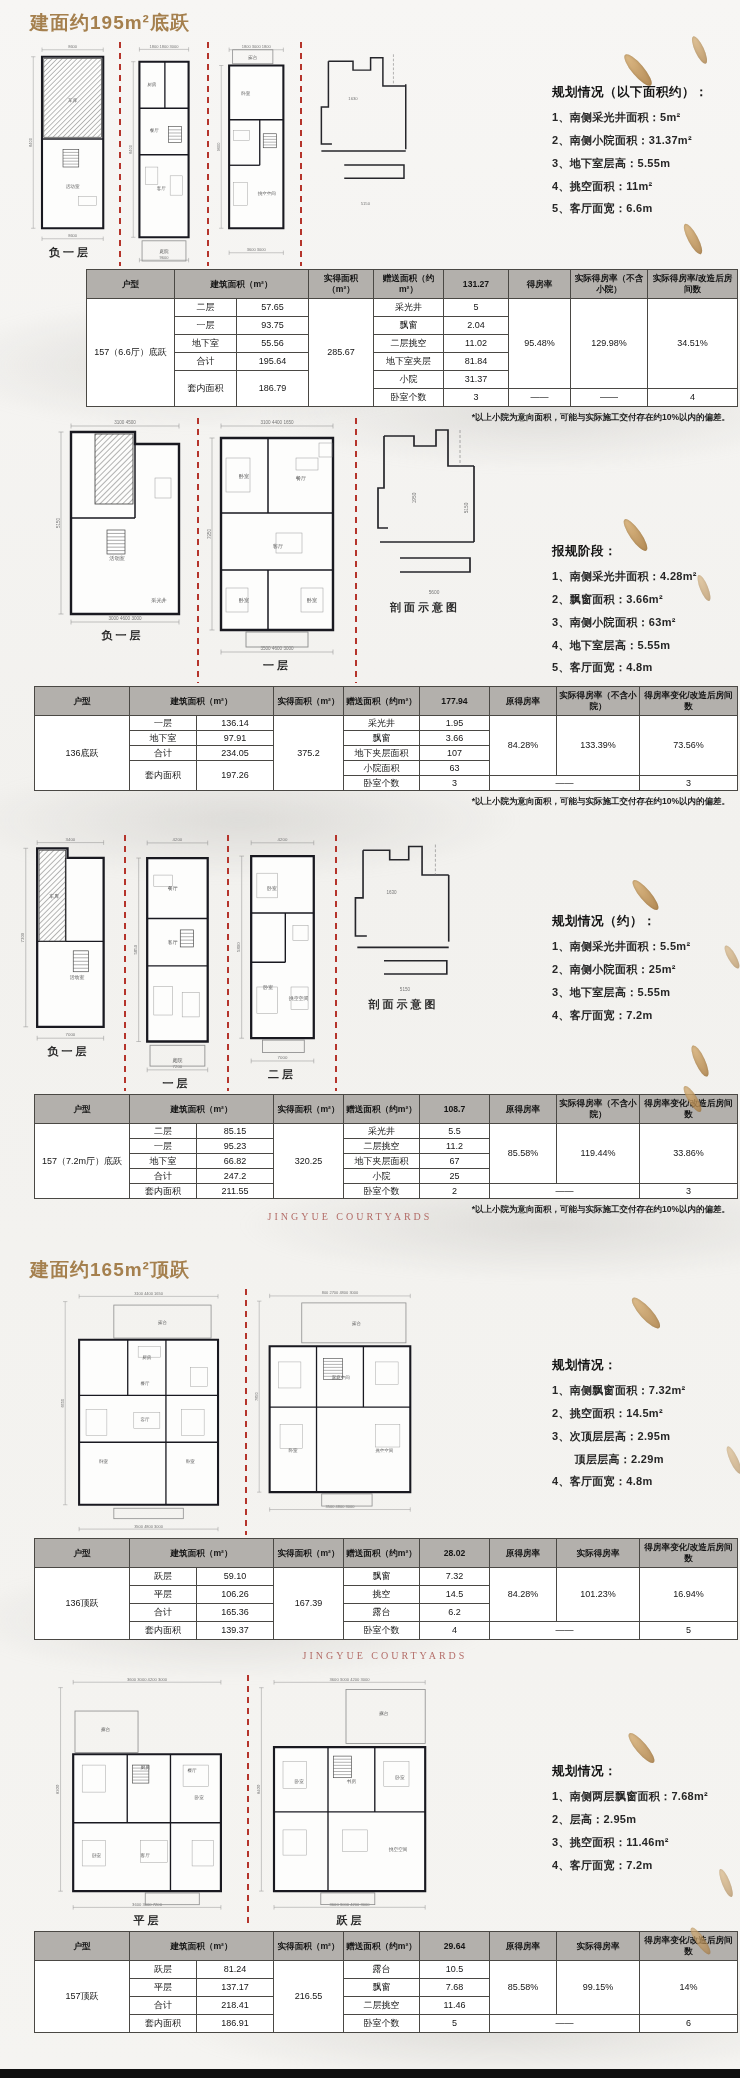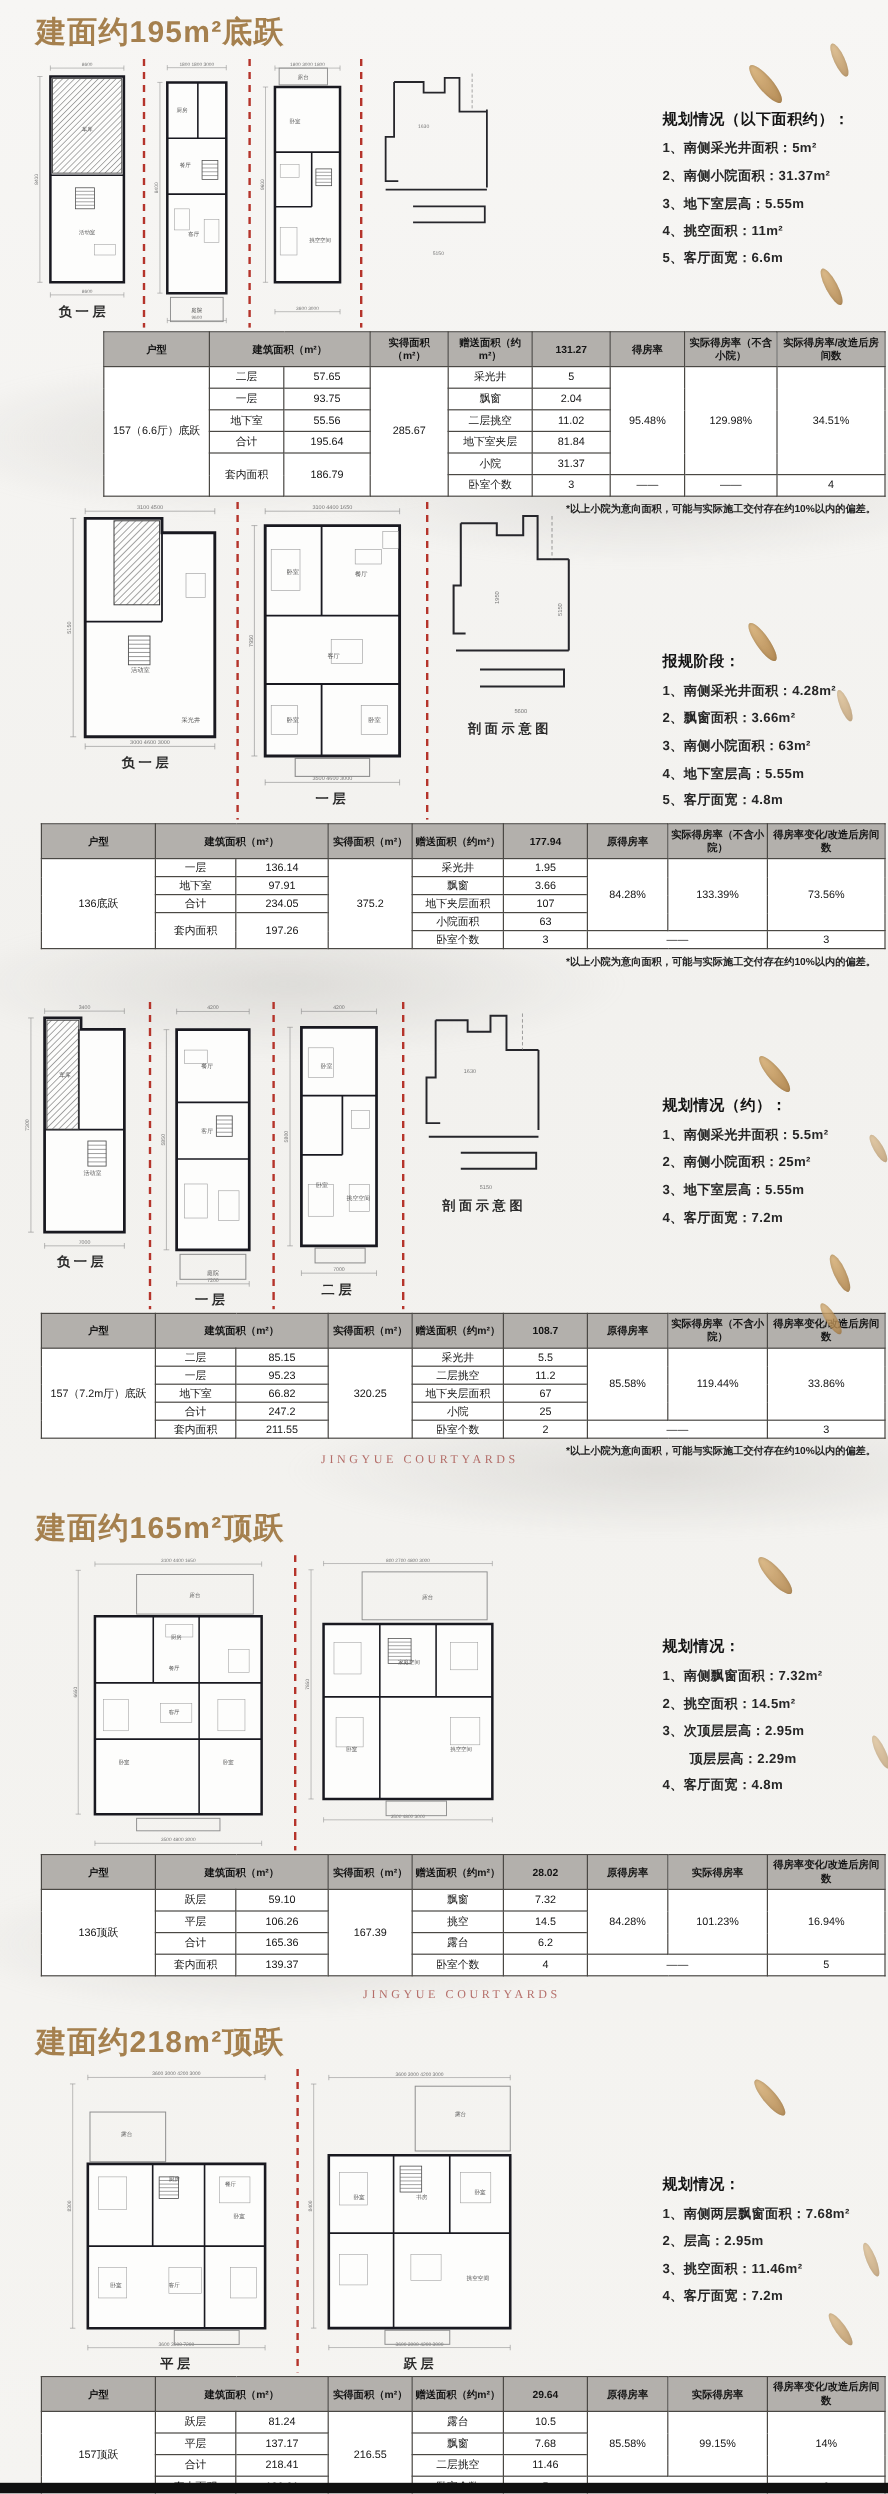--- a/index.html
+++ b/index.html
@@ -7,21 +7,21 @@
        font-family:"Liberation Sans","DejaVu Sans",sans-serif;
        background:linear-gradient(180deg,#f7f6f4 0%,#f2f1ee 40%,#f5f4f1 100%);}
   .page{position:absolute;inset:0;}
   .mist{position:absolute;pointer-events:none;
         background:radial-gradient(ellipse closest-side,rgba(188,186,182,.38),rgba(188,186,182,0));
         filter:blur(5px);}
   .leaf{position:absolute;border-radius:50%;
         background:linear-gradient(160deg,#d9b279 10%,#b2854a 90%);
         box-shadow:inset 0 0 3px rgba(110,78,35,.55);}
   .sec{position:absolute;left:0;width:740px;}
-  .title{margin:0 0 6px 30px;padding-top:10px;font-size:25px;font-weight:bold;
+  .title{margin:0 0 6px 30px;padding-top:10px;font-size:19px;font-weight:bold;
          color:#a5804e;letter-spacing:1px;}
   .plans{display:flex;align-items:flex-start;position:relative;}
   .plan{display:flex;flex-direction:column;align-items:center;}
   .plan-label{font-size:11px;color:#2b2b2b;margin-top:2px;letter-spacing:3px;font-weight:600;}
   .sep{width:2px;align-self:stretch;margin:0 7px;
        background:repeating-linear-gradient(180deg,#b5342b 0 6px,transparent 6px 11px);}
   .info{width:172px;margin-left:auto;margin-right:16px;flex-shrink:0;}
   .info-title{font-size:12.5px;font-weight:bold;color:#141414;margin-bottom:9px;letter-spacing:.5px;}
   .info-item{font-size:11px;font-weight:600;color:#262626;margin:8px 0;letter-spacing:.3px;line-height:1.35;}
   .tablewrap{margin-top:3px;}
@@ -748,21 +748,20 @@
               <td>5</td>
             </tr>
           </tbody>
         </table>
       </div>
     <div class="wm" style="margin-top:10px;width:702px;margin-left:34px;">JINGYUE COURTYARDS</div>
     <div class="footnote"></div>
   </section>
 
   <section class="sec" id="sec4" style="top:1675px;height:403px;">
-    <h2 class="title">建面约218m²顶跃</h2>
     <div class="plans" style="padding-left: 55px;">
         <div class="plan">
           <svg viewBox="0 0 205 262" width="185" height="236">
             <line x1="20" y1="8" x2="184" y2="8" stroke="#8a8a8a" stroke-width="0.5"></line>
             <line x1="20" y1="5.5" x2="20" y2="10.5" stroke="#8a8a8a" stroke-width="0.5"></line>
             <line x1="184" y1="5.5" x2="184" y2="10.5" stroke="#8a8a8a" stroke-width="0.5"></line>
             <text x="102" y="6.2" font-size="4.6" fill="#777" text-anchor="middle">3600  3000  4200  3000</text>
             <line x1="20" y1="258" x2="184" y2="258" stroke="#8a8a8a" stroke-width="0.5"></line>
             <line x1="20" y1="255.5" x2="20" y2="260.5" stroke="#8a8a8a" stroke-width="0.5"></line>
             <line x1="184" y1="255.5" x2="184" y2="260.5" stroke="#8a8a8a" stroke-width="0.5"></line>

